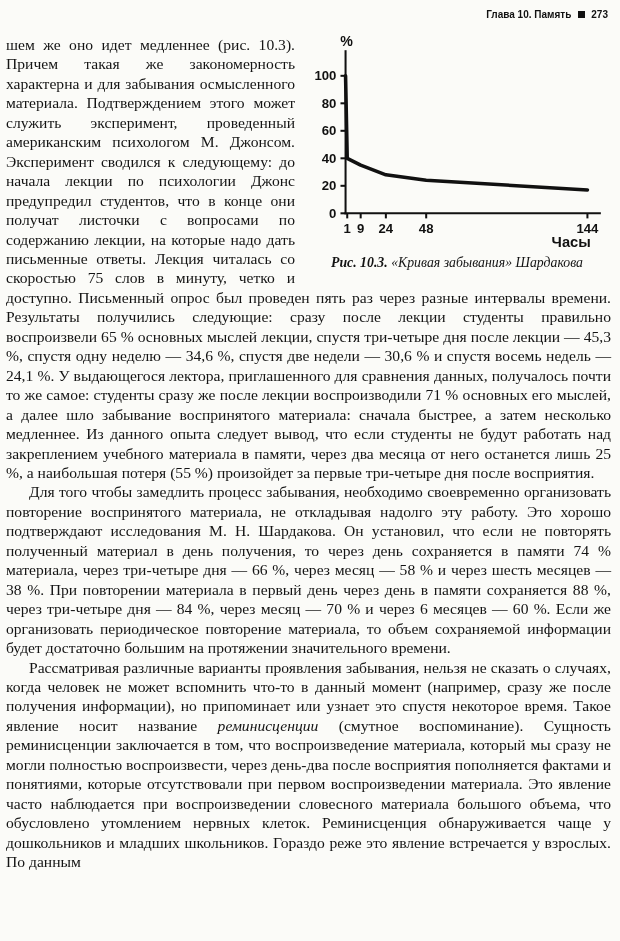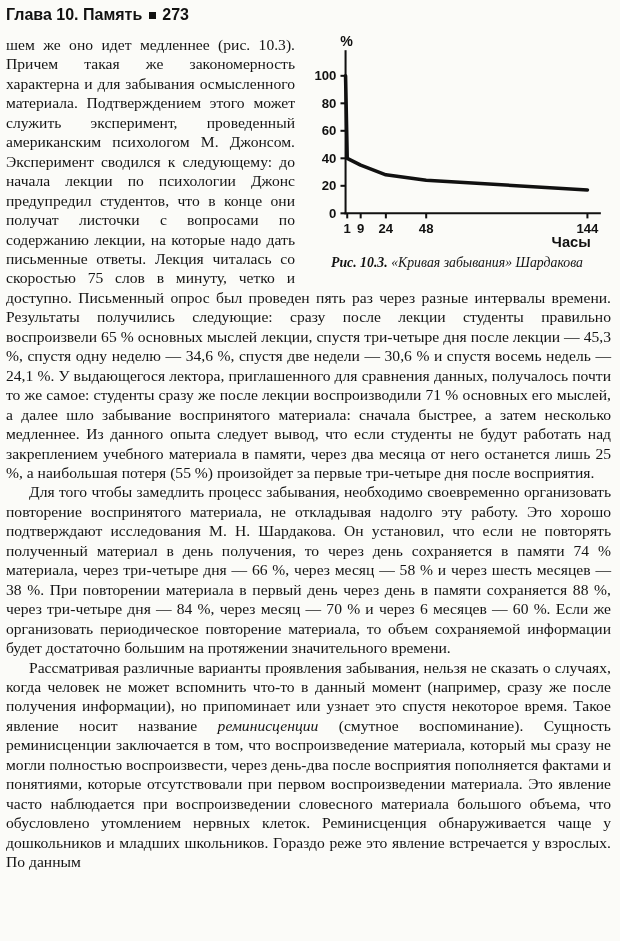--- a/index.html
+++ b/index.html
@@ -9,24 +9,24 @@
     width: 620px;
     height: 941px;
     margin: 0 auto;
     background: #fbfbf8;
     font-family: "Liberation Serif", serif;
     color: #141414;
     padding: 7px 9px 6px 6px;
     overflow: hidden;
   }
   .running-head {
-    text-align: left;
+    text-align: right;
     font-family: "Liberation Sans", sans-serif;
     font-weight: bold;
-    font-size: 16px;
+    font-size: 10px;
     line-height: 16px;
     color: #111;
     padding-right: 3px;
     margin-bottom: 12px;
   }
   .sq {
     display: inline-block;
     width: 7px; height: 7px;
     background: #111;
     margin: 0 6px 1px 7px;

